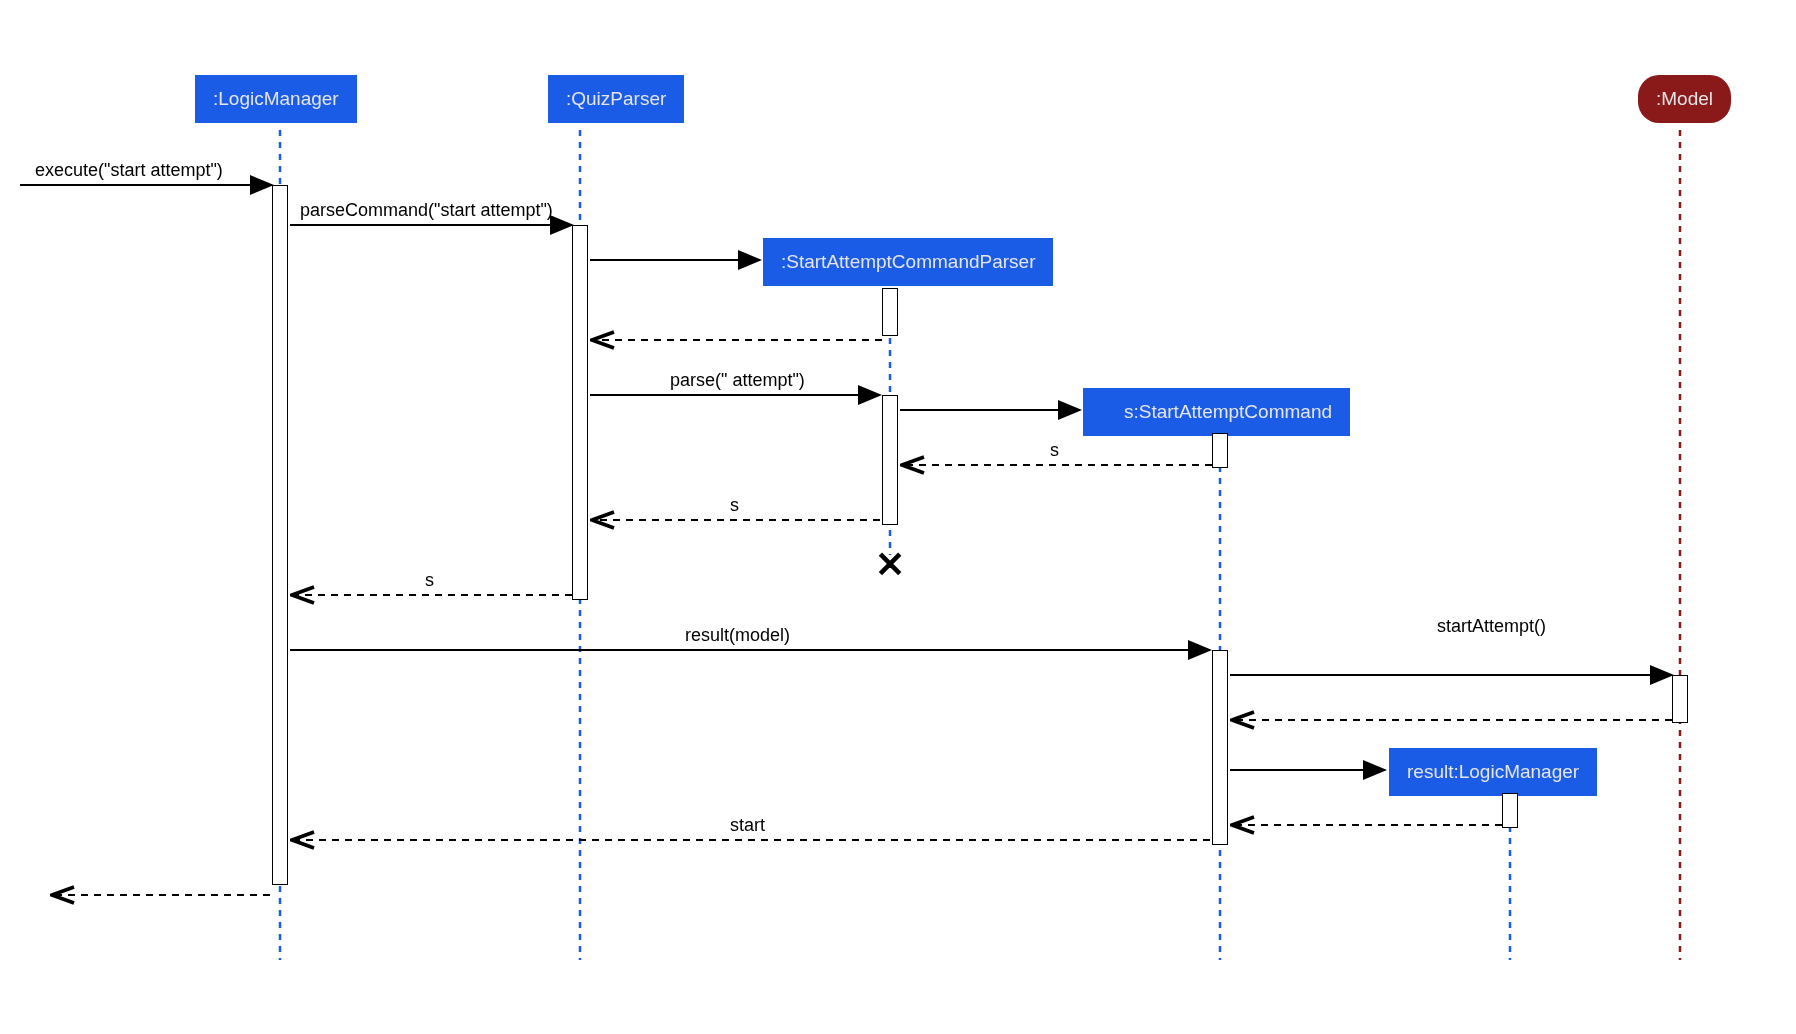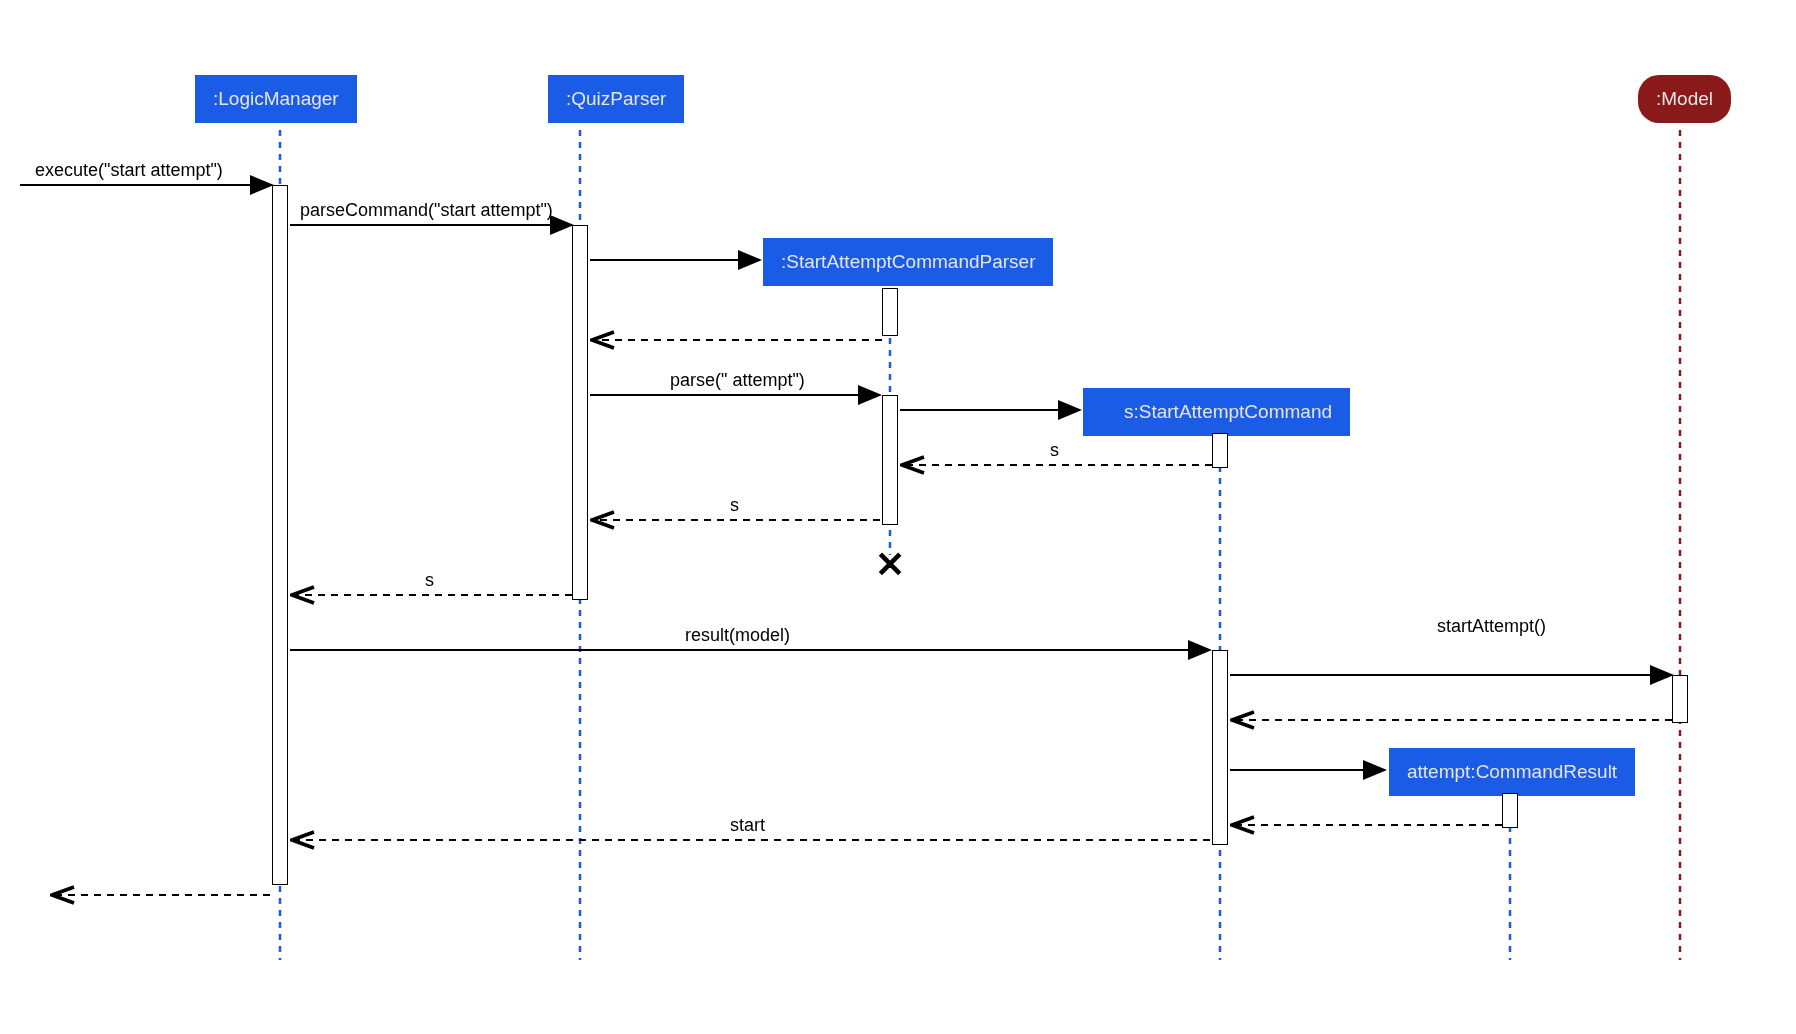--- a/index.html
+++ b/index.html
@@ -118,21 +118,21 @@
   <div class="participant-box" style="left:516px; top:75px;margin-left:32px;">
     <span>:QuizParser</span>
   </div>
   <div class="participant-box" style="left:763px; top:238px;">
     <span>:StartAttemptCommandParser</span>
   </div>
   <div class="participant-box" style="left:1083px; top:388px;padding-left:41px;">
     <span>s:StartAttemptCommand</span>
   </div>
   <div class="participant-box" style="left:1389px; top:748px;">
-    <span>attempt:CommandResult</span>
+    <span>result:LogicManager</span>
   </div>
   <div class="participant-box model" style="left:1638px; top:75px;border-radius:21px;">
     <span>:Model</span>
   </div>
 
   <div class="activation-box" style="left:272px; top:185px; width:16px; height:700px;"></div>
   <div class="activation-box" style="left:572px; top:225px; width:16px; height:375px;"></div>
   <div class="activation-box" style="left:882px; top:288px; width:16px; height:48px;"></div>
   <div class="activation-box" style="left:882px; top:395px; width:16px; height:130px;"></div>
   <div class="activation-box" style="left:1212px; top:433px; width:16px; height:35px;"></div>

